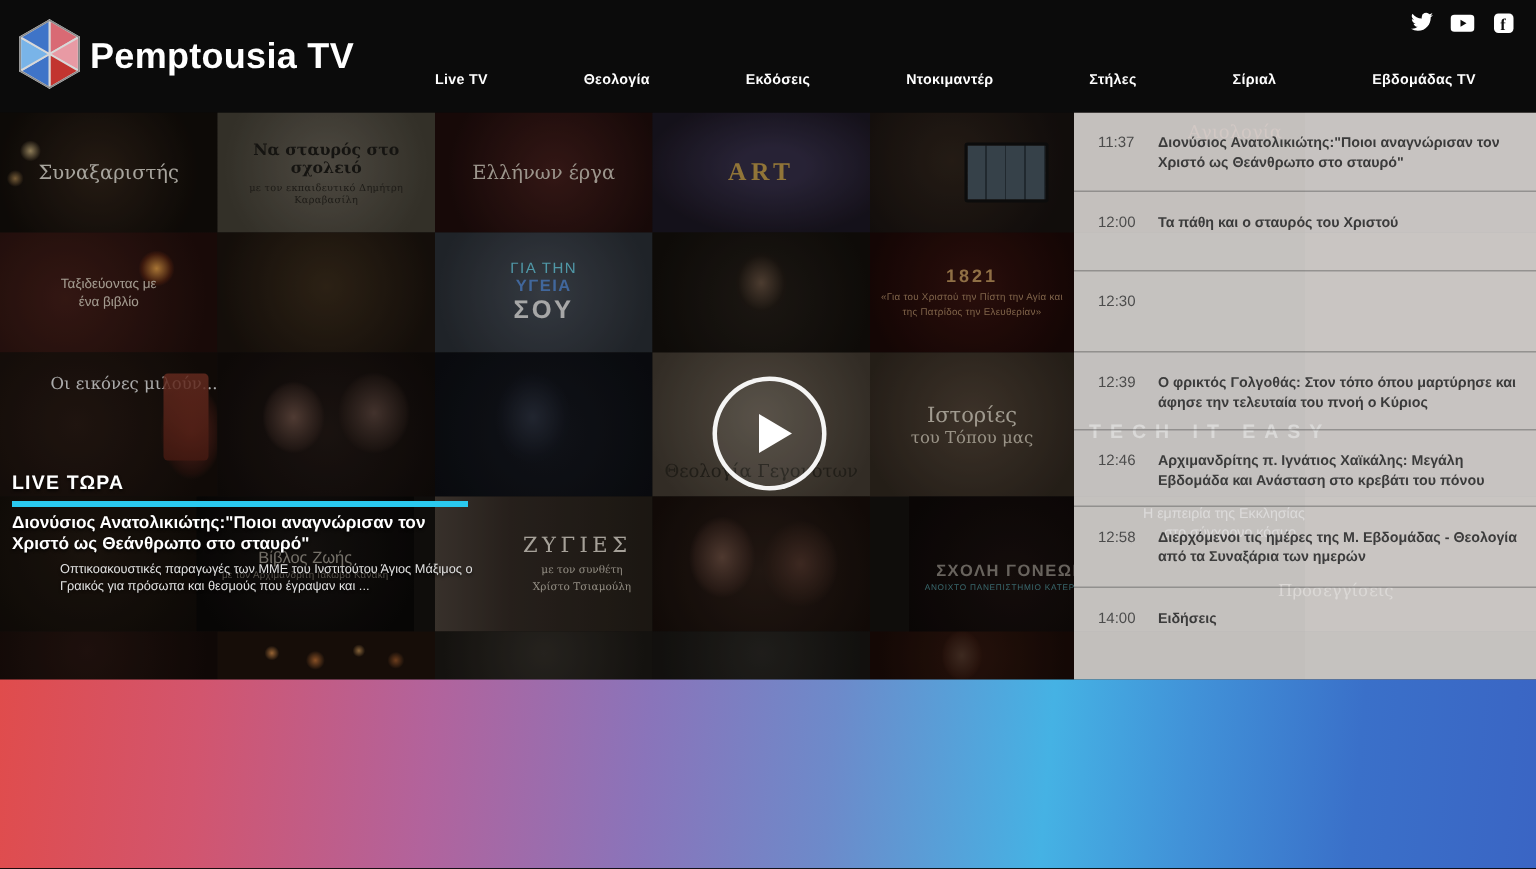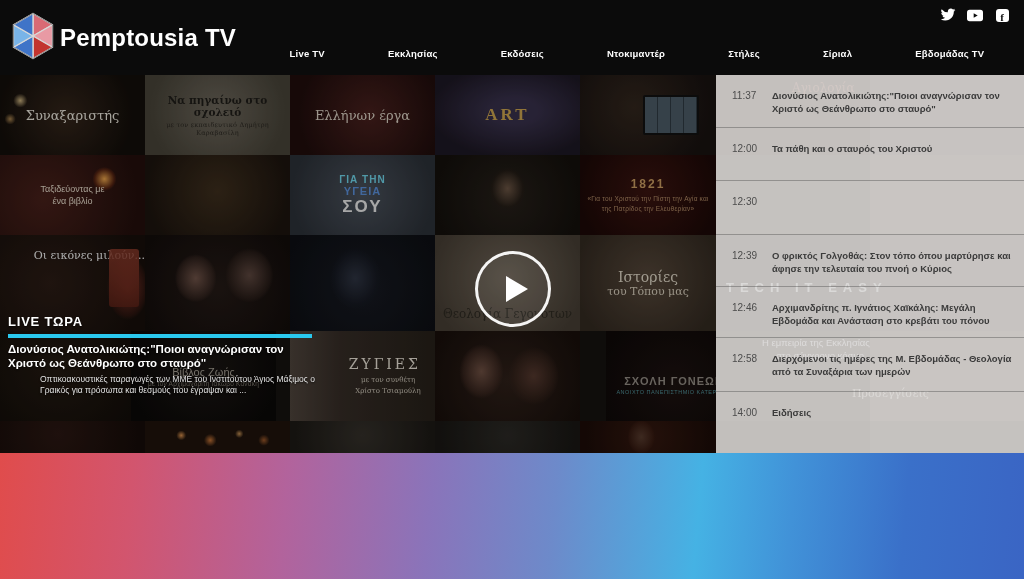--- a/index.html
+++ b/index.html
@@ -127,21 +127,21 @@
         <polygon points="0,0 0,27 -23.4,13.5" fill="#3f74c8"></polygon>
         <polygon points="0,0 -23.4,13.5 -23.4,-13.5" fill="#79b4e8"></polygon>
         <polygon points="0,0 -23.4,-13.5 0,-27" fill="#3f74c8"></polygon>
       </g>
       <polygon points="0,-27 23.4,-13.5 23.4,13.5 0,27 -23.4,13.5 -23.4,-13.5" fill="none" stroke="#8a8a8a" stroke-width="1.2"></polygon>
     </svg>
     <div id="brand">Pemptousia TV</div>
 
     <div id="nav">
       <span class="nav-item">Live TV</span>
-      <span class="nav-item">Εκκλησίας</span>
+      <span class="nav-item">Θεολογία</span>
       <span class="nav-item">Εκδόσεις</span>
       <span class="nav-item">Ντοκιμαντέρ</span>
       <span class="nav-item">Στήλες</span>
       <span class="nav-item">Σίριαλ</span>
       <span class="nav-item">Εβδομάδας TV</span>
     </div>
 
     <div id="social">
       <span class="soc">
         <svg width="16" height="14" viewBox="0 0 24 20" fill="#fff">
@@ -159,39 +159,39 @@
       </span>
     </div>
   </div>
 
   <div id="mosaic">
 
     <div class="tile t-synax" style="left:0;top:0;width:145px;height:80px">
       <span class="script" style="font-size:13px;color:#e8e4da">Συναξαριστής</span>
     </div>
     <div class="tile t-school" style="left:145px;top:0;width:145px;height:80px">
-      <span class="script" style="font-size:10.5px;color:#1e1c18;font-weight:bold">Να πηγαίνω στο σχολειό</span>
+      <span class="script" style="font-size:10.5px;color:#1e1c18;font-weight:bold">Να σταυρός στο σχολειό</span>
       <span class="script tiny" style="color:#2a2721;margin-top:3px">με τον εκπαιδευτικό Δημήτρη Καραβασίλη</span>
     </div>
     <div class="tile t-erga" style="left:290px;top:0;width:145px;height:80px">
       <span class="script" style="font-size:13px;color:#d8cfc2">Ελλήνων έργα</span>
     </div>
     <div class="tile t-art" style="left:435px;top:0;width:145px;height:80px">
       <span style="font-family:'Liberation Serif',serif;font-size:17px;letter-spacing:3px;color:#c9a24e;font-weight:bold">ART</span>
     </div>
     <div class="tile t-conf" style="left:580px;top:0;width:136px;height:80px">
       <div class="monitor"></div>
     </div>
 
     <div class="tile t-taxi" style="left:0;top:80px;width:145px;height:80px">
       <span style="font-size:9px;color:#e3d8c8;width:80px;line-height:1.35">Ταξιδεύοντας με ένα βιβλίο</span>
     </div>
     <div class="tile t-scroll" style="left:145px;top:80px;width:145px;height:80px"></div>
     <div class="tile t-ygeia" style="left:290px;top:80px;width:145px;height:80px">
-      <span style="font-size:10px;font-weight:bold;color:#6fd3e8;letter-spacing:1px">ΓΙΑ ΤΗΝ</span>
+      <span style="font-size:10px;font-weight:normal;color:#6fd3e8;letter-spacing:1px">ΓΙΑ ΤΗΝ</span>
       <span style="font-size:11px;font-weight:bold;color:#5a8fd8;letter-spacing:1px">ΥΓΕΙΑ</span>
       <span style="font-size:17px;font-weight:bold;color:#e8e8e8;letter-spacing:2px">ΣΟΥ</span>
     </div>
     <div class="tile t-arch" style="left:435px;top:80px;width:145px;height:80px"></div>
     <div class="tile t-1821" style="left:580px;top:80px;width:136px;height:80px">
       <span style="font-size:12px;font-weight:bold;color:#c79a60;letter-spacing:2px">1821</span>
       <span class="tiny" style="color:#b08a66;width:126px;margin-top:3px;line-height:1.4">«Για του Χριστού την Πίστη την Αγία και της Πατρίδος την Ελευθερίαν»</span>
     </div>
 
     <div class="tile t-icons" style="left:0;top:160px;width:145px;height:96px;align-items:flex-end;justify-content:flex-start">

